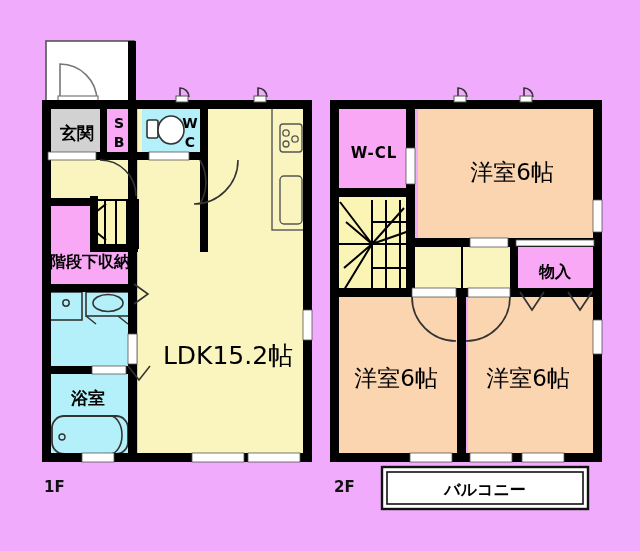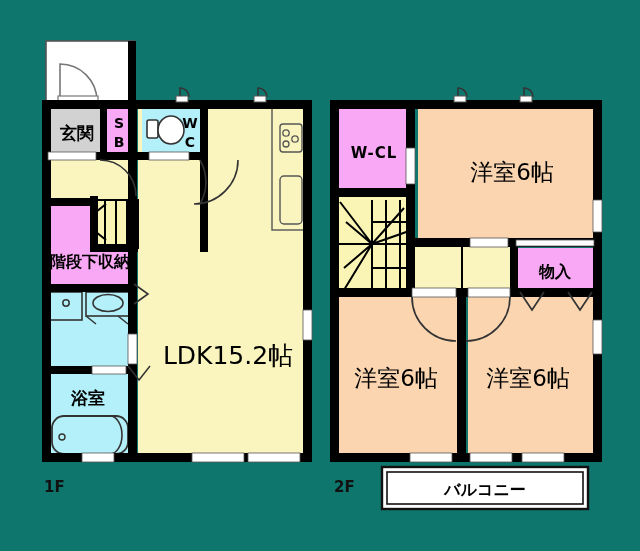--- a/index.html
+++ b/index.html
@@ -1,18 +1,18 @@
 <!DOCTYPE html>
 <html><head>
 <meta charset="utf-8">
 <style>
   html,body{margin:0;padding:0;background:#ffffff;}
   body{width:640px;height:551px;overflow:hidden;
        font-family:"DejaVu Sans","Liberation Sans",sans-serif;}
-  #stage{position:relative;width:640px;height:551px;background:#0f766e;}
+  #stage{position:relative;width:640px;height:551px;background:#f0abfc;}
   .svgwrap{position:absolute;left:0;top:0;width:640px;height:551px;}
   text{font-family:"DejaVu Sans","Liberation Sans",sans-serif;}
 </style>
 </head>
 <body>
 
 <div id="stage">
 <svg class="svgwrap" viewBox="0 0 640 551">
 
   <g>

